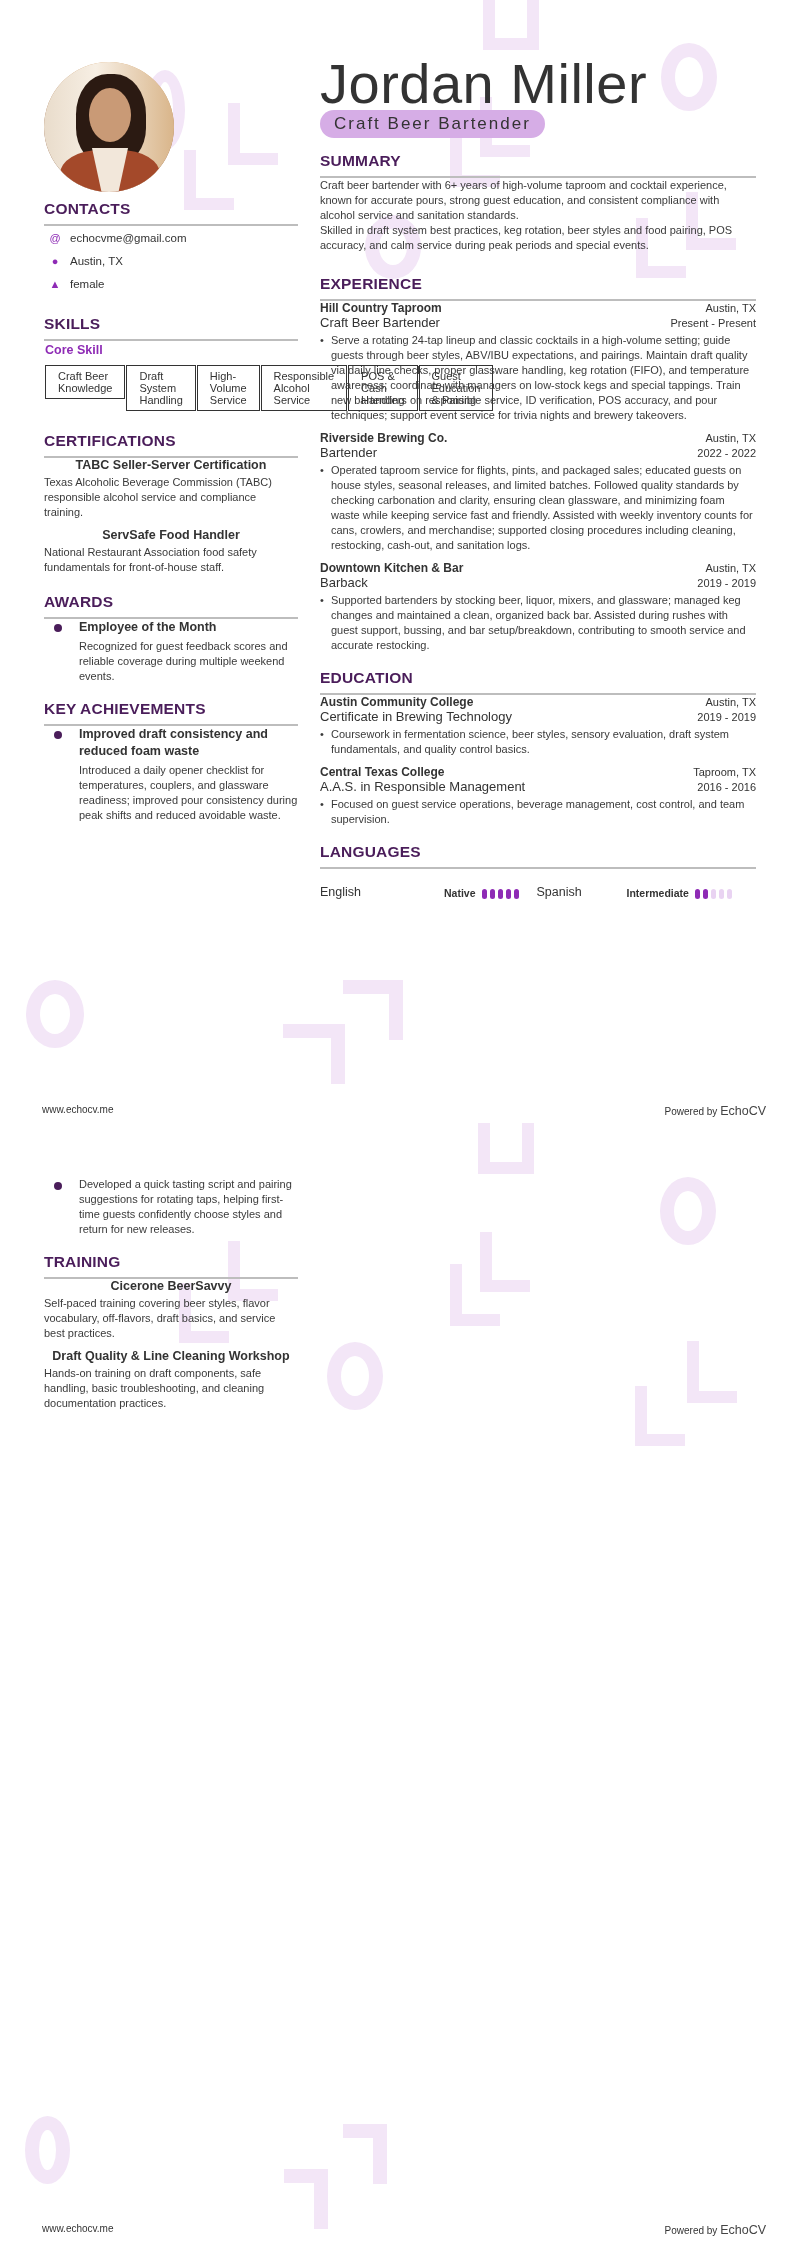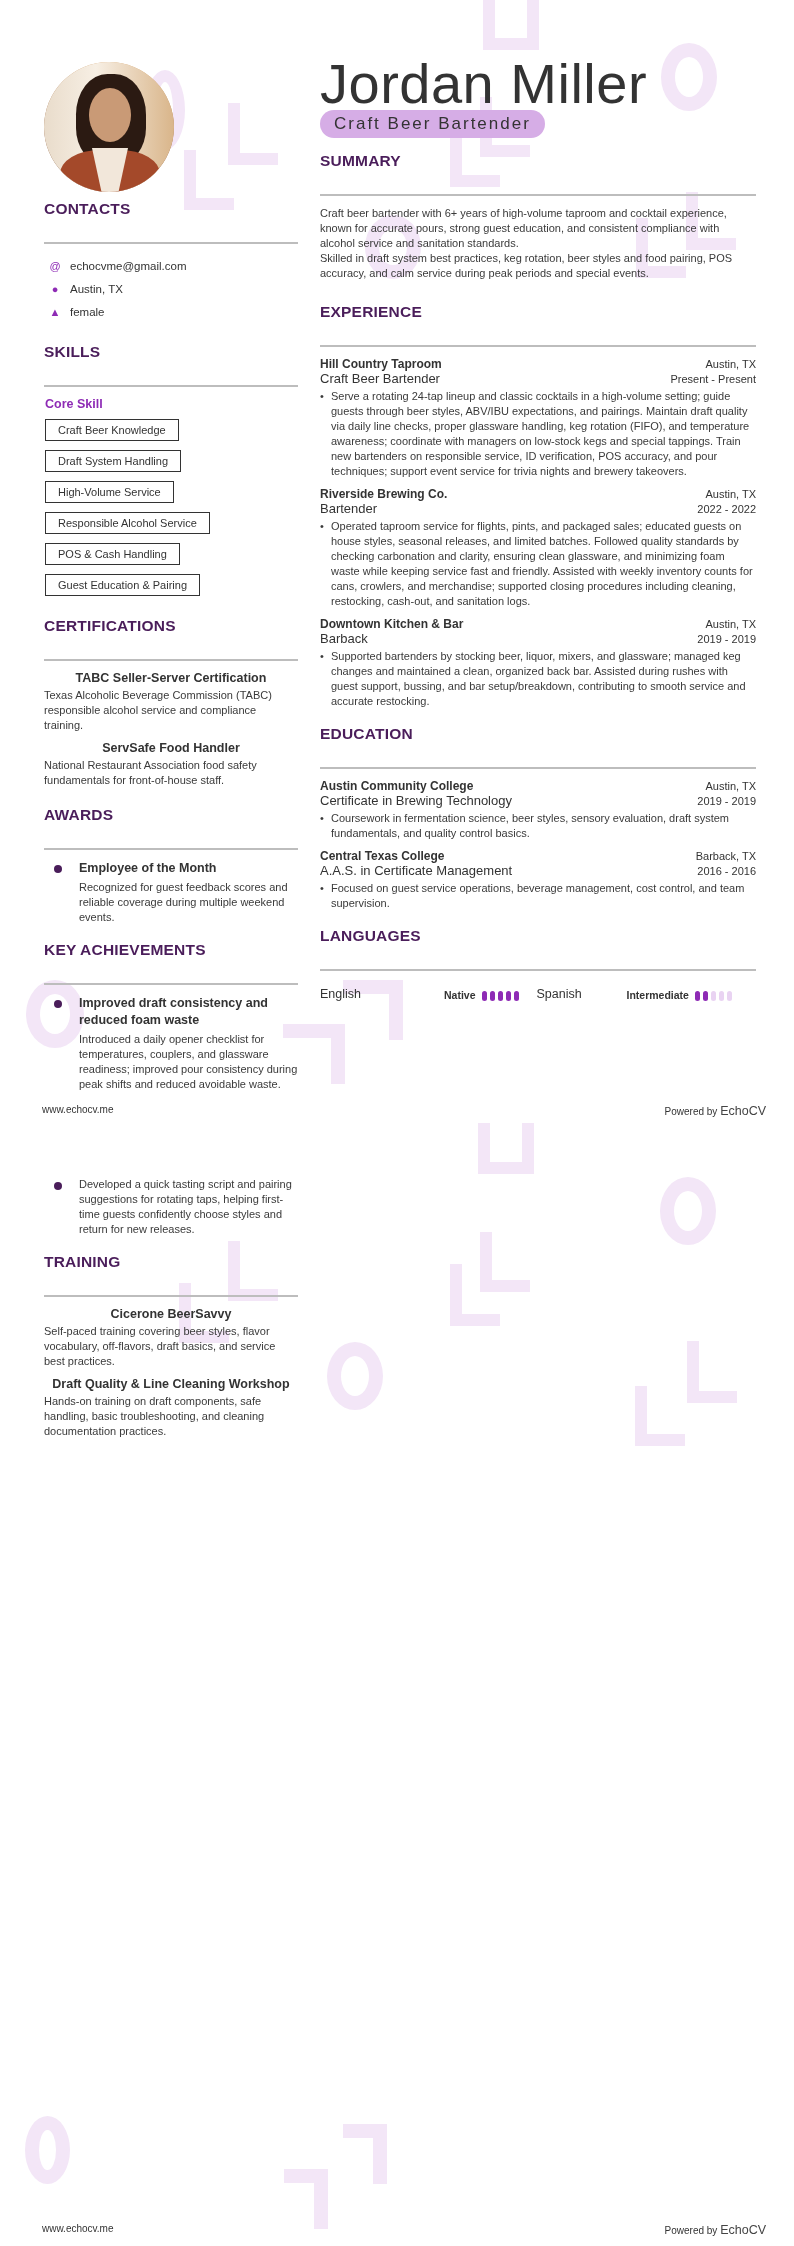--- a/index.html
+++ b/index.html
@@ -19,28 +19,28 @@
   .right { position: absolute; left: 320px; width: 436px; }
 
   .avatar { width: 130px; height: 130px; border-radius: 50%; overflow: hidden; position: relative;
     background: radial-gradient(circle at 55% 30%, #f5d9b0 0%, #d7a56e 35%, #8b5a3a 70%, #3a2416 100%); }
   .avatar .bg { position:absolute; inset:0; background: linear-gradient(90deg, #e9dccb 0%, #f7efe4 40%, #d9b58a 100%); }
   .avatar .hair { position:absolute; left: 32px; top: 12px; width: 70px; height: 90px; border-radius: 45% 45% 40% 40%; background: #2b1a12; }
   .avatar .face { position:absolute; left: 45px; top: 26px; width: 42px; height: 54px; border-radius: 50%; background: #c99a76; }
   .avatar .body { position:absolute; left: 16px; top: 88px; width: 100px; height: 60px; border-radius: 40% 40% 0 0; background: #a4492a; }
   .avatar .shirt { position:absolute; left: 48px; top: 86px; width: 36px; height: 50px; background: #f2e7da; clip-path: polygon(0 0, 100% 0, 70% 100%, 30% 100%); }
 
-  .sec-title { font-weight: 700; font-size: 15.5px; color: #4a1d5a; letter-spacing: 0.2px; padding-bottom: 24px; border-bottom: 2px solid #bdbdbd; margin-bottom: 10px; text-transform: uppercase; }
+  .sec-title { font-weight: 700; font-size: 15.5px; color: #4a1d5a; letter-spacing: 0.2px; padding-bottom: 6px; border-bottom: 2px solid #bdbdbd; text-transform: uppercase; }
 
   .contact-row { display: flex; align-items: center; font-size: 11.5px; color: #333; height: 23px; }
   .contact-row .ic { width: 18px; color: #8e2bb5; font-size: 11px; text-align: center; margin-left: 2px; margin-right: 6px; }
 
   .core-label { color: #8e2bb5; font-weight: 700; font-size: 12.5px; margin: 2px 0 4px 1px; }
   .skill-chip { display: inline-block; border: 1.2px solid #333; padding: 4px 12px; font-size: 11px; color: #333; margin: 4px 0 5px 1px; }
-  .skills-list { display: flex; flex-direction: column; align-items: flex-start; }
+  .skills-list { display: flex; align-items: flex-start; }
 
   .item-title { font-weight: 700; font-size: 12.5px; color: #333; margin-bottom: 3px; text-align: center; }
   .item-desc { font-size: 11px; line-height: 15px; color: #3a3a3a; margin-bottom: 8px; }
 
   .bullet-item { display: flex; padding-left: 10px; margin-bottom: 10px; }
   .bullet-dot { width: 8px; height: 8px; border-radius: 50%; background: #4a1d5a; margin-top: 5px; margin-right: 17px; flex: none; }
   .bullet-body .t { font-weight: 700; font-size: 12.5px; color: #333; line-height: 17px; margin-bottom: 3px; }
   .bullet-body .d { font-size: 11px; line-height: 15px; color: #3a3a3a; }
 
   .name { font-size: 56px; color: #333; font-weight: 400; letter-spacing: 0.5px; line-height: 44px; margin-top: 0; }
@@ -227,24 +227,24 @@
           </div>
         <div class="job-bullet">
             <span class="b">•</span>
             <span>Coursework in fermentation science, beer styles, sensory evaluation, draft system fundamentals, and quality control basics.</span>
           </div>
       </div>
 
       <div>
         <div class="job-head">
             <span class="job-company">Central Texas College</span>
-            <span class="job-loc">Barback, TX</span>
-          </div>
-        <div class="job-head">
-            <span class="job-role">A.A.S. in Certificate Management</span>
+            <span class="job-loc">Taproom, TX</span>
+          </div>
+        <div class="job-head">
+            <span class="job-role">A.A.S. in Responsible Management</span>
             <span class="job-date">2016 - 2016</span>
           </div>
         <div class="job-bullet">
             <span class="b">•</span>
             <span>Focused on guest service operations, beverage management, cost control, and team supervision.</span>
           </div>
       </div>
     </div>
 
     <div style="margin-top:16px;">

